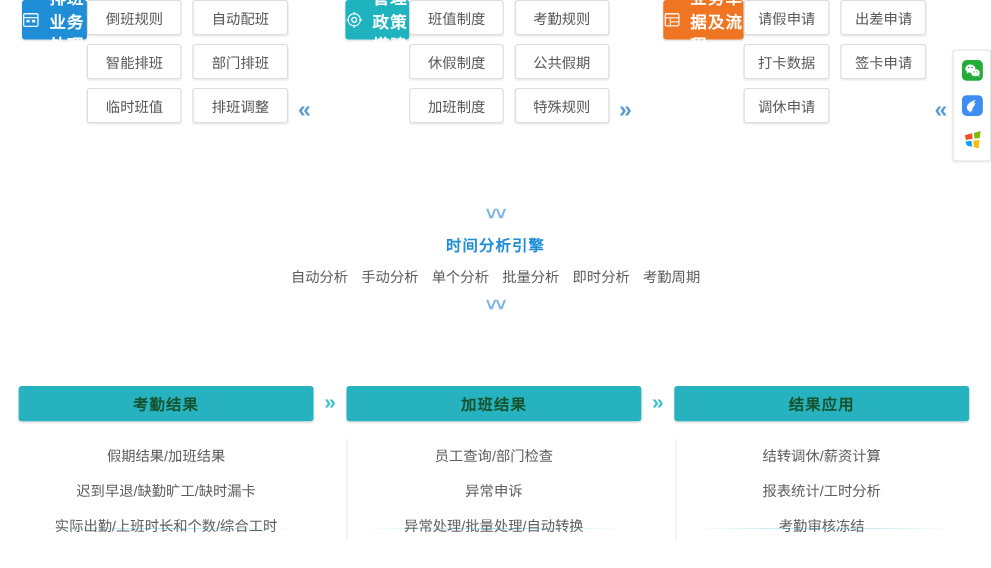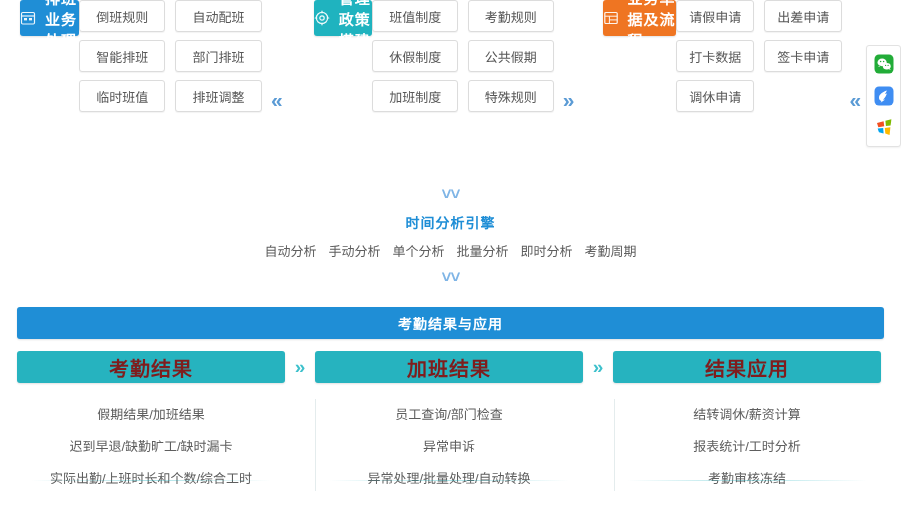--- a/index.html
+++ b/index.html
@@ -196,22 +196,22 @@
     width: 268px;
     display: flex;
     flex-direction: column;
     align-items: stretch;
     position: relative;
   }
   .bpanel-header {
     height: 32px;
     background: #26b3bf;
     border-radius: 3px;
-    color: #7f1d1d;
-    font-size: 20px;
+    color: #14532d;
+    font-size: 14px;
     font-weight: bold;
     letter-spacing: 1px;
     display: flex;
     align-items: center;
     justify-content: center;
     box-shadow: 0 1px 2px rgba(0,0,0,0.12);
   }
   .bpanel-body {
     padding-top: 21px;
     display: flex;
@@ -365,23 +365,20 @@
       <span>自动分析</span>
       <span>手动分析</span>
       <span>单个分析</span>
       <span>批量分析</span>
       <span>即时分析</span>
       <span>考勤周期</span>
     </div>
     <div class="chev-down">˅˅</div>
   </div>
 
-  <div class="banner">
-    <span>考勤结果与应用</span>
-  </div>
 
   <div class="bottom-section">
 
     <div class="bpanel">
       <div class="bpanel-header">
         <span>考勤结果</span>
       </div>
       <div class="bpanel-body">
         <div>假期结果/加班结果</div>
         <div>迟到早退/缺勤旷工/缺时漏卡</div>

